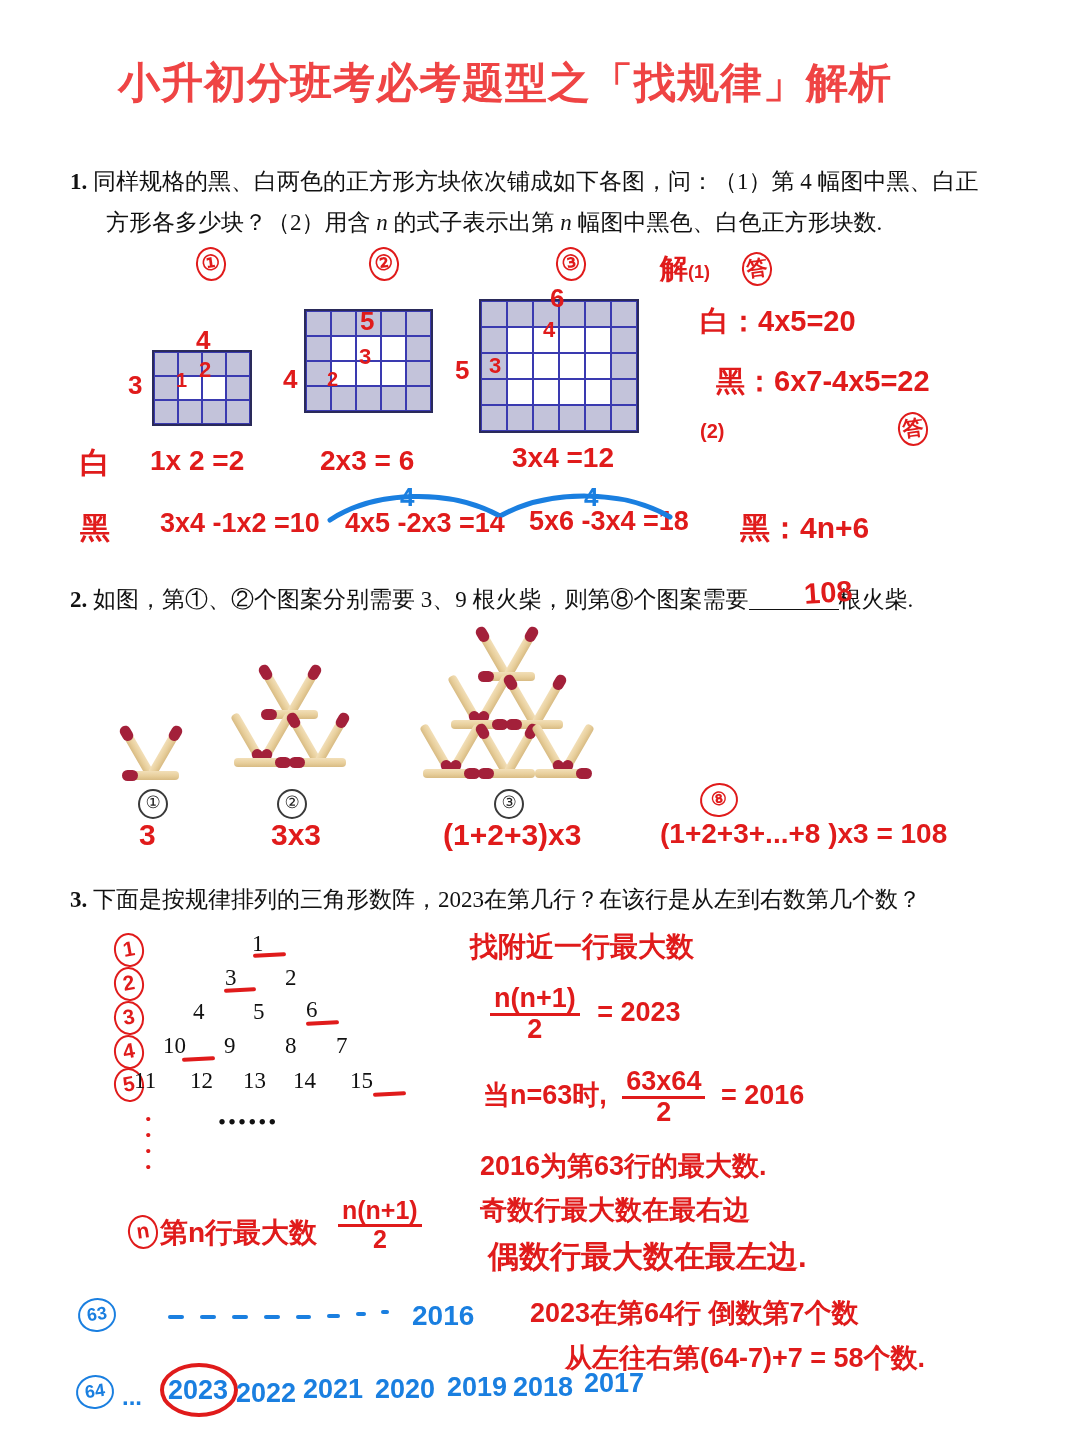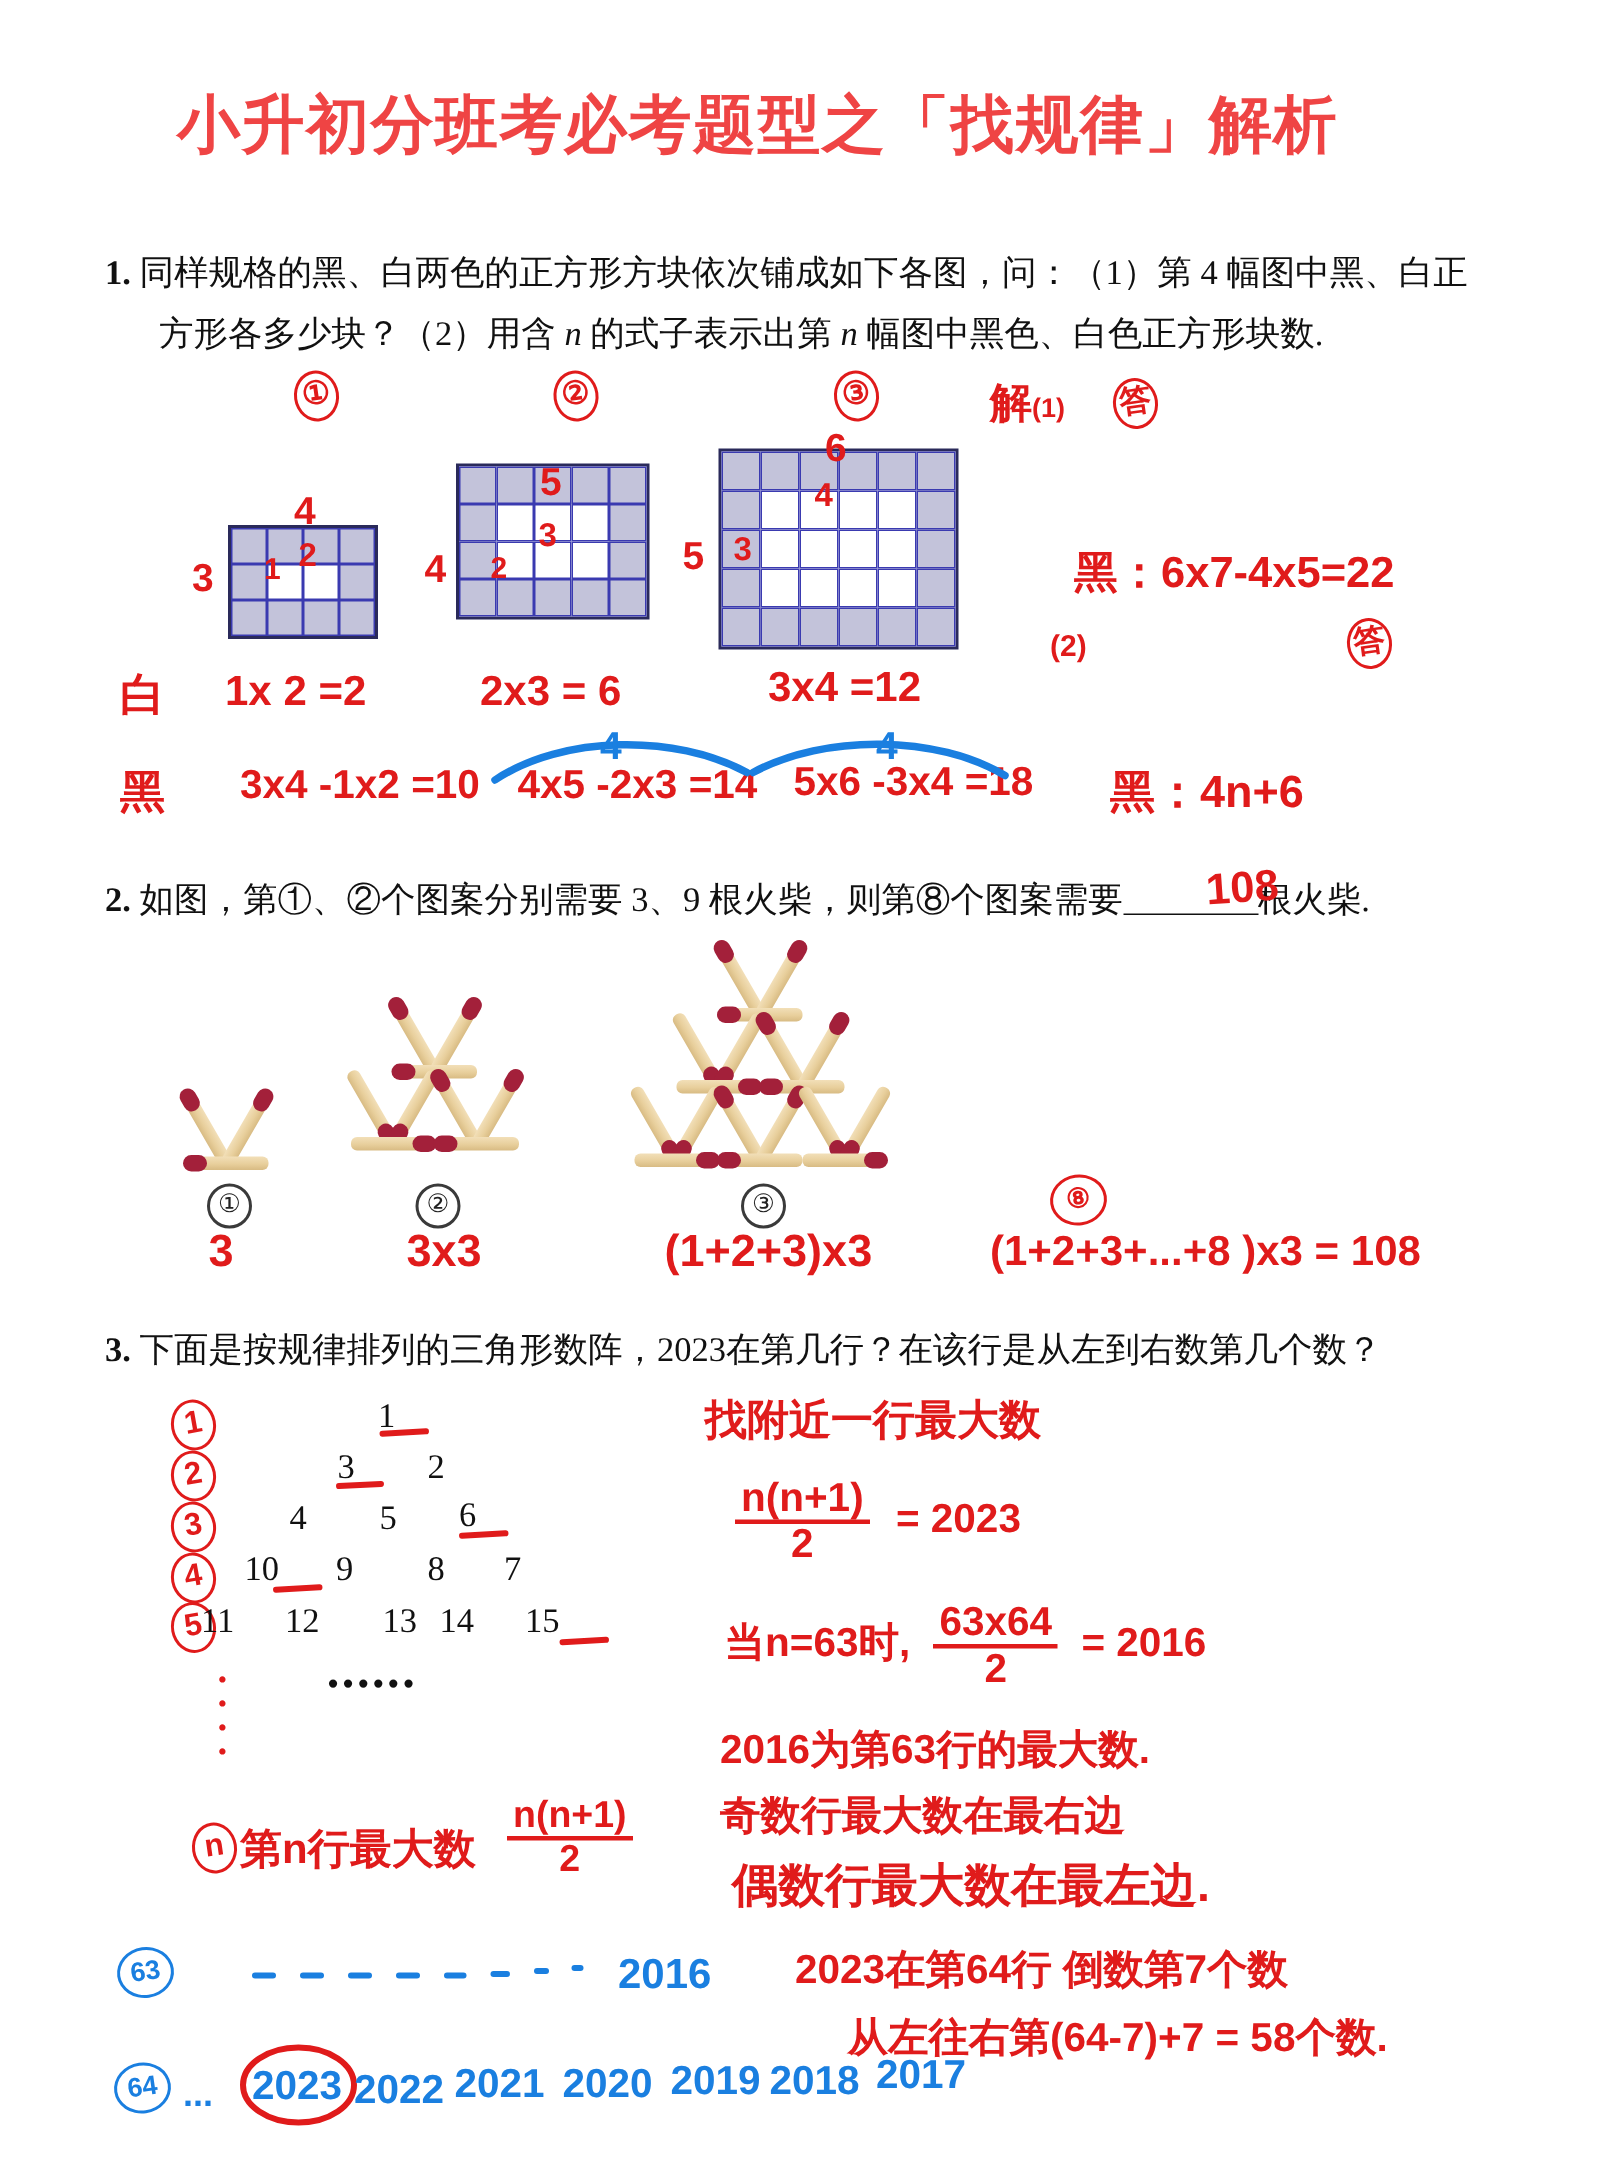--- a/index.html
+++ b/index.html
@@ -185,20 +185,21 @@
     <path d="M10,35 C55,5 130,4 178,30" stroke="#1a7fe0" stroke-width="5" fill="none" stroke-linecap="round"></path>
     <path d="M182,30 C230,4 305,5 350,32" stroke="#1a7fe0" stroke-width="5" fill="none" stroke-linecap="round"></path>
   </svg>
   <div class="hw blue" style="left:400px;top:482px;font-size:26px;">4</div>
   <div class="hw blue" style="left:584px;top:482px;font-size:26px;">4</div>
 
   <div class="hw" style="left:660px;top:250px;font-size:28px;">
     <span>解</span><span style="font-size:18px;">(1)</span>
   </div>
   <div class="circ" style="left:742px;top:252px;">答</div>
+  <div class="hw" style="left:700px;top:302px;font-size:29px;">白：4x5=20</div>
   <div class="hw" style="left:716px;top:362px;font-size:29px;">黑：6x7-4x5=22</div>
   <div class="hw" style="left:700px;top:420px;font-size:20px;">(2)</div>
   <div class="circ" style="left:898px;top:412px;">答</div>
   <div class="hw" style="left:740px;top:508px;font-size:30px;">黑：4n+6</div>
 
   <div class="q" style="left:70px;top:583px;width:960px;">
     <span class="qnum">2.</span>
     <span>如图，第①、②个图案分别需要 3、9 根火柴，则第⑧个图案需要</span><span class="blank"></span><span>根火柴.</span>
   </div>
   <div class="hw" style="left:803px;top:578px;font-size:29px;transform:rotate(-4deg);">108</div>
@@ -267,21 +268,21 @@
   <div class="num3" style="left:253px;top:999px;">5</div>
   <div class="num3" style="left:306px;top:997px;">6</div>
 
   <div class="num3" style="left:163px;top:1033px;">10</div>
   <div class="num3" style="left:224px;top:1033px;">9</div>
   <div class="num3" style="left:285px;top:1033px;">8</div>
   <div class="num3" style="left:336px;top:1033px;">7</div>
 
   <div class="num3" style="left:134px;top:1068px;">11</div>
   <div class="num3" style="left:190px;top:1068px;">12</div>
-  <div class="num3" style="left:255px;top:1068px;">13</div>
+  <div class="num3" style="left:243px;top:1068px;">13</div>
   <div class="num3" style="left:293px;top:1068px;">14</div>
   <div class="num3" style="left:350px;top:1068px;">15</div>
 
   <div class="uline" style="left:253px;top:953px;width:33px;transform:rotate(-3deg);"></div>
   <div class="uline" style="left:224px;top:988px;width:32px;transform:rotate(-3deg);"></div>
   <div class="uline" style="left:306px;top:1021px;width:33px;transform:rotate(-3deg);"></div>
   <div class="uline" style="left:182px;top:1057px;width:33px;transform:rotate(-3deg);"></div>
   <div class="uline" style="left:373px;top:1092px;width:33px;transform:rotate(-3deg);"></div>
 
   <div class="dots" style="left:218px;top:1110px;">••••••</div>

